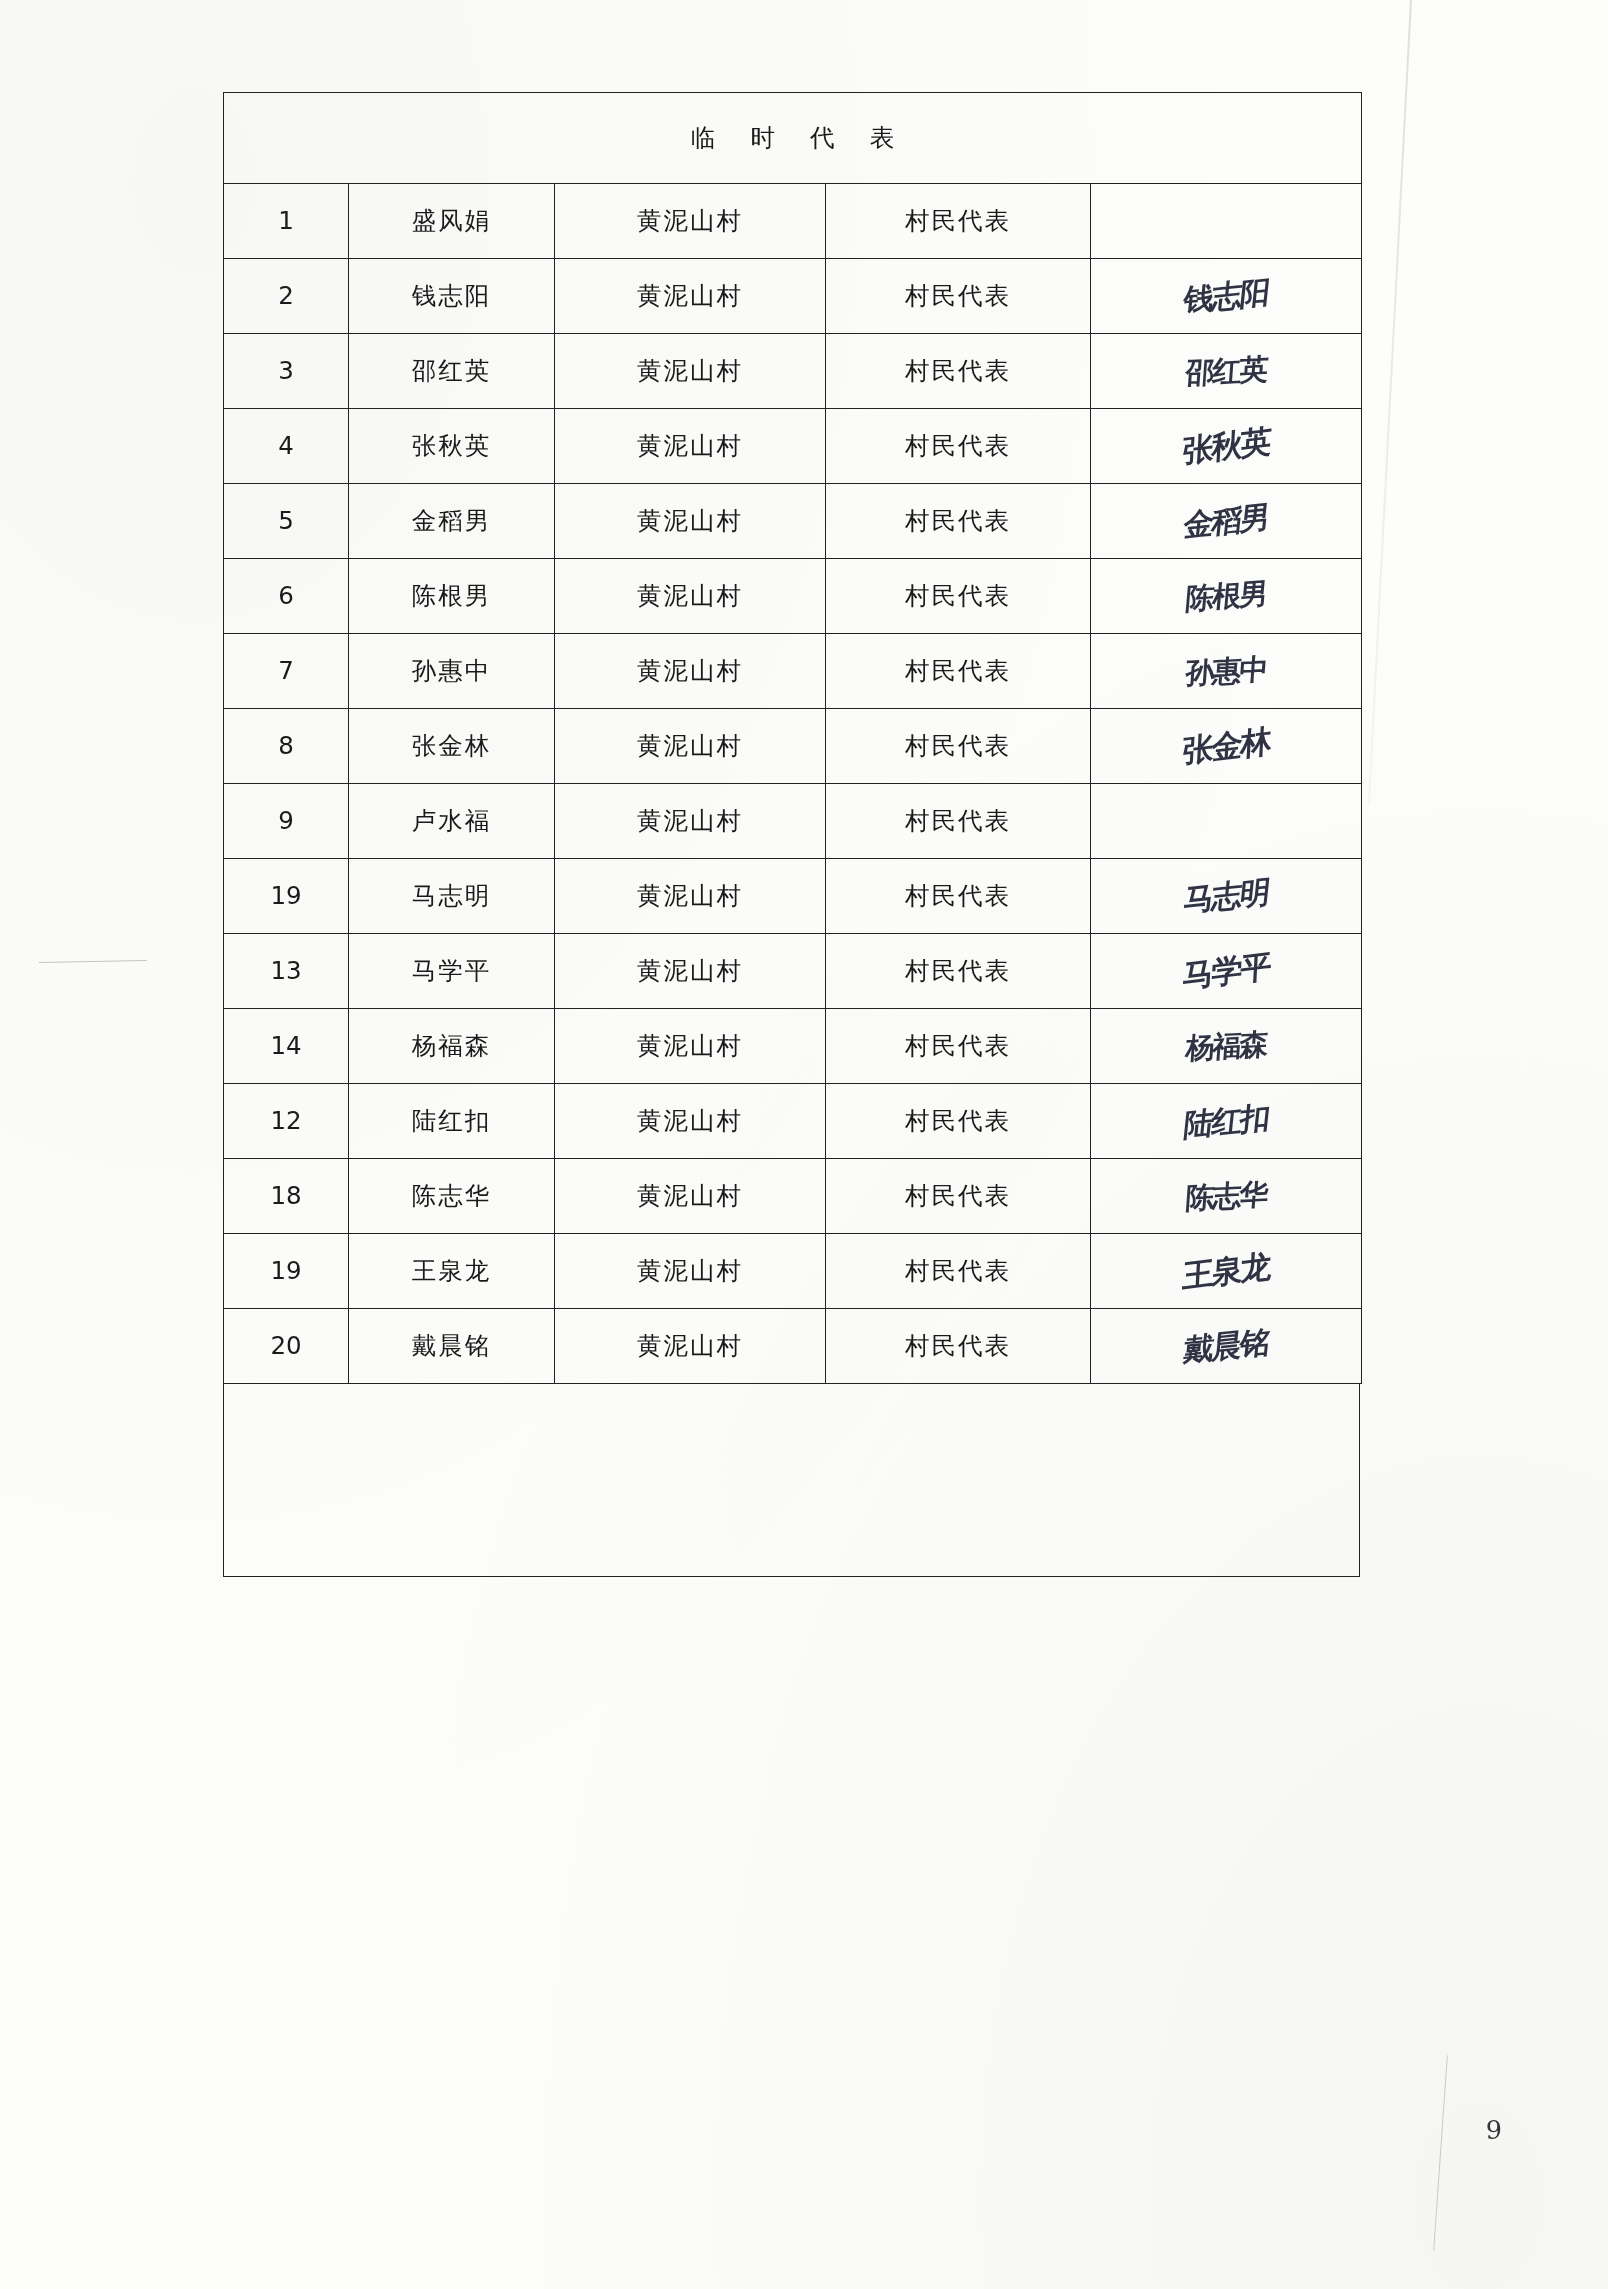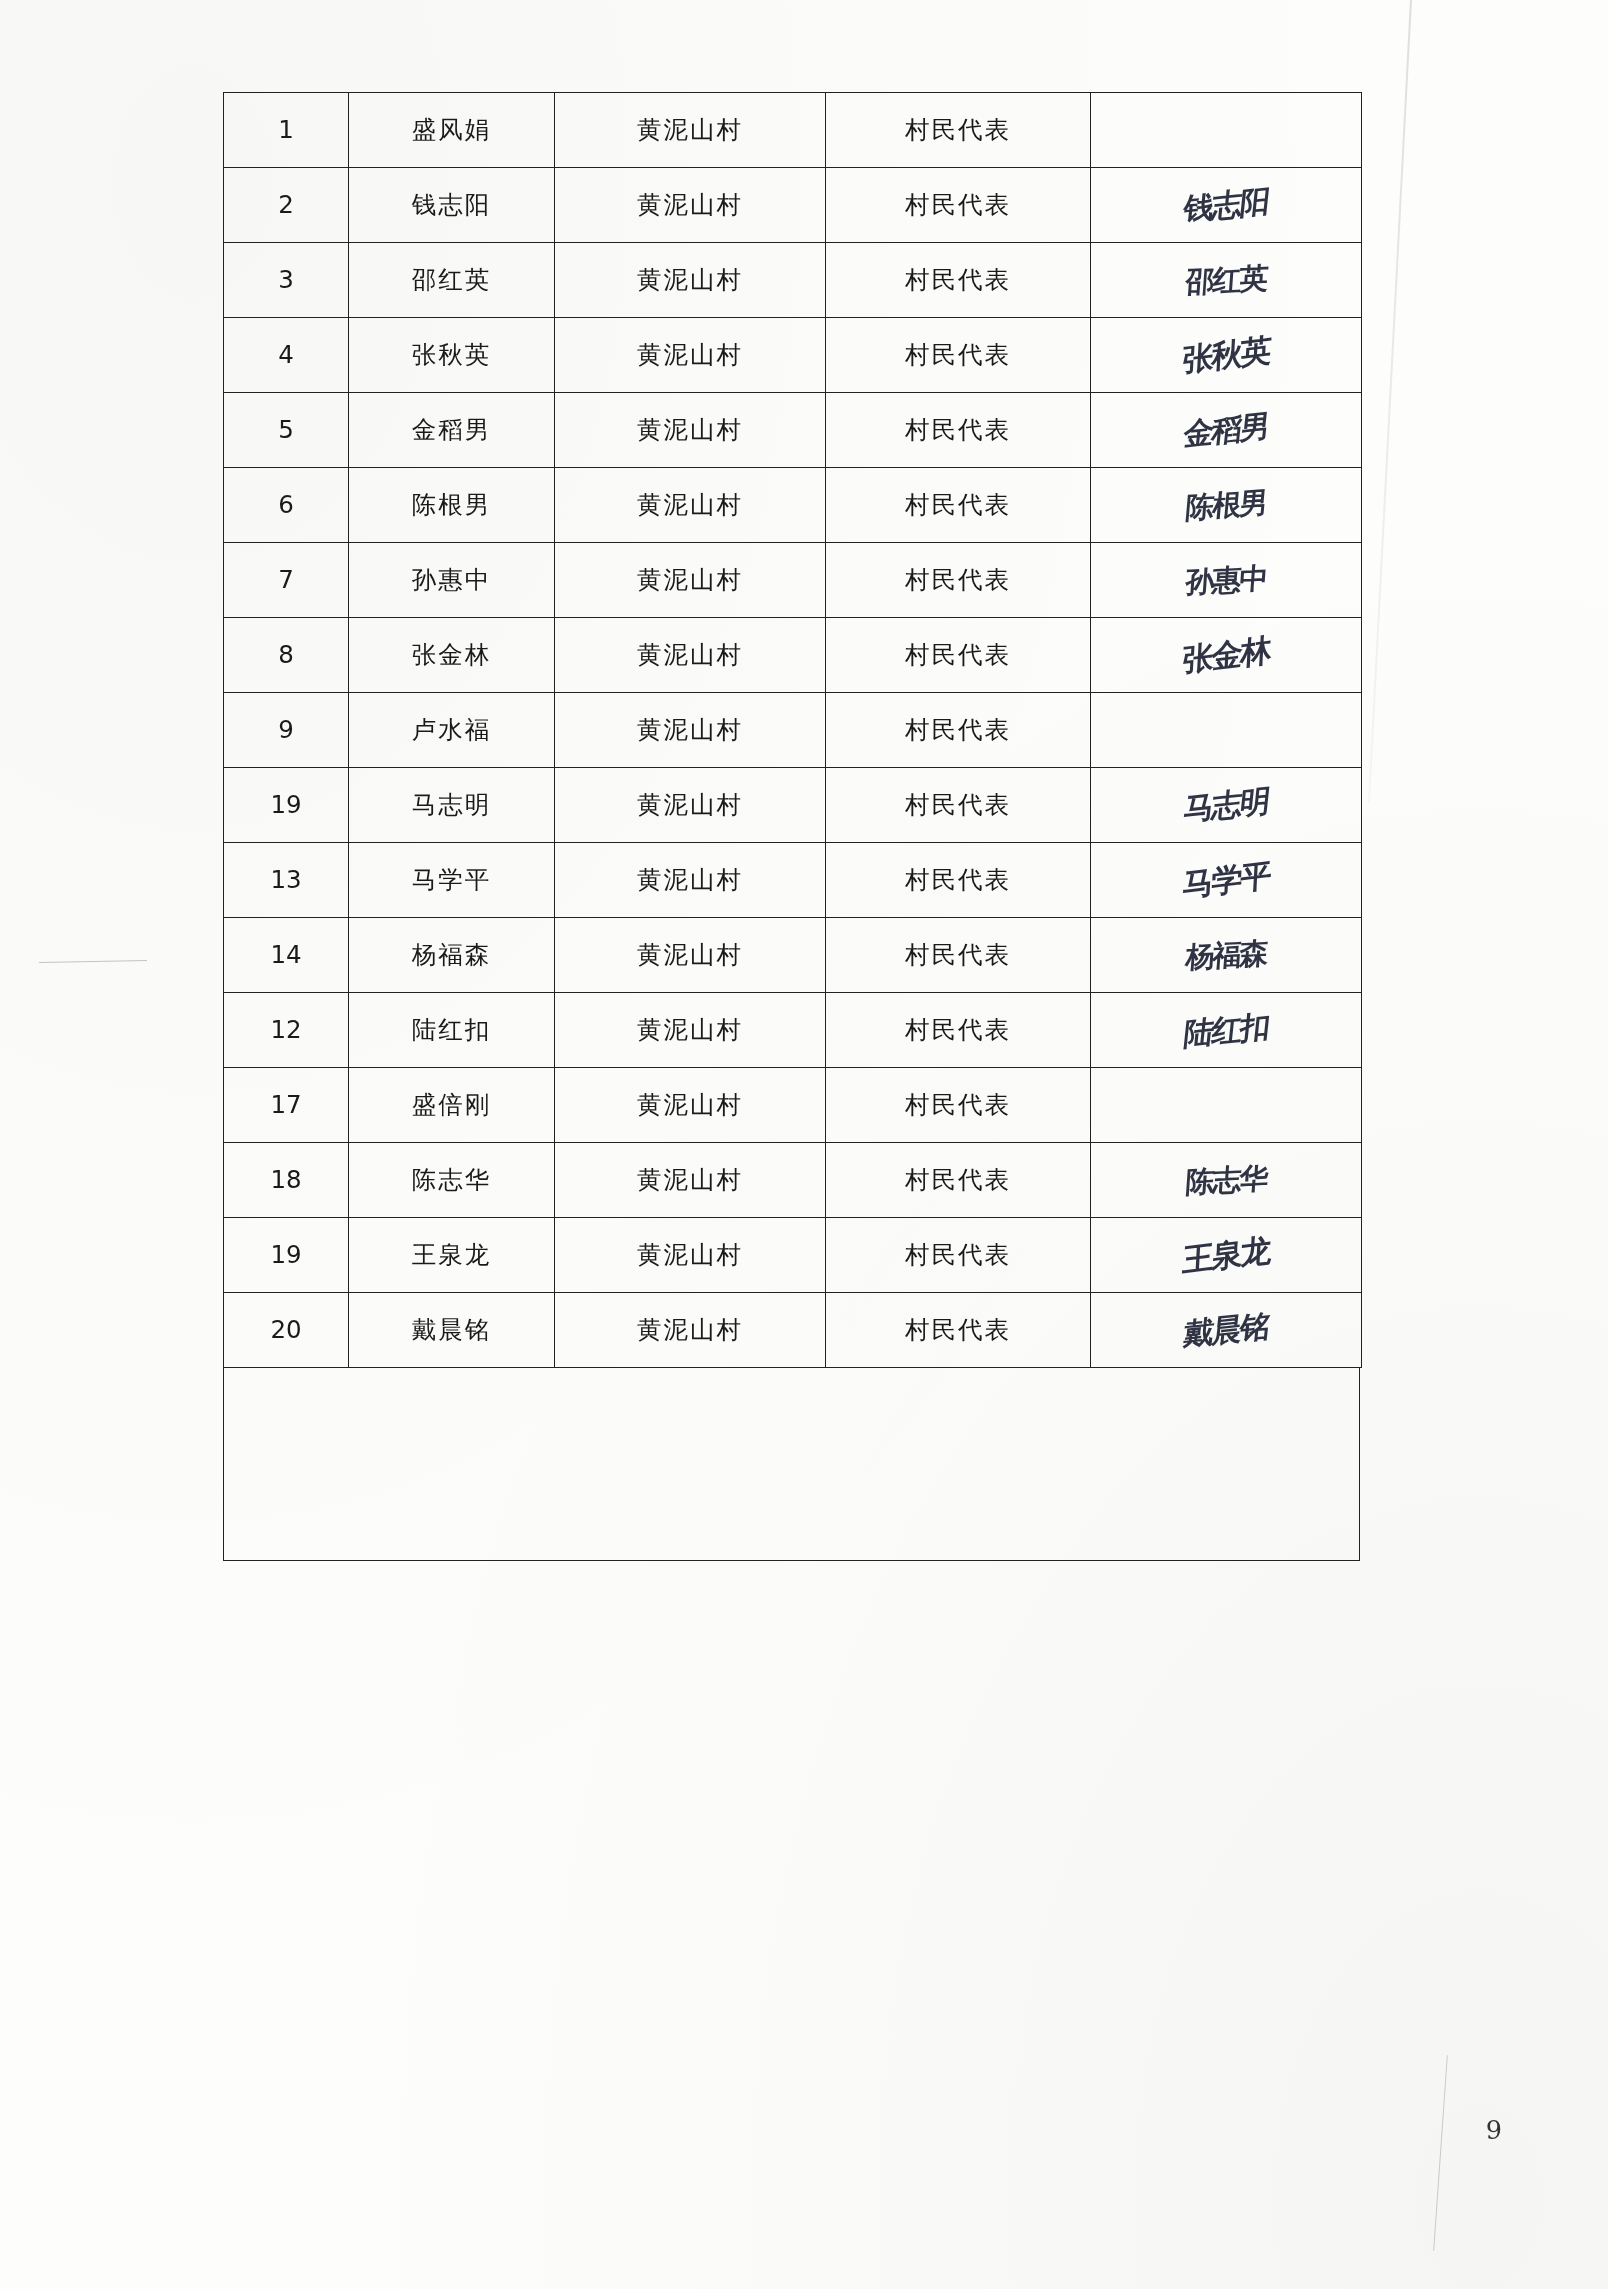--- a/index.html
+++ b/index.html
@@ -160,20 +160,23 @@
   <div class="table-wrap">
     <table class="doc">
       <colgroup>
         <col class="col-idx">
         <col class="col-name">
         <col class="col-unit">
         <col class="col-duty">
         <col class="col-sign">
       </colgroup>
       <tbody>
+        <tr>
+          <td class="title-cell" colspan="5">临 时 代 表</td>
+        </tr>
 
         <tr>
           <td class="idx">1</td>
           <td class="cn">盛风娟</td>
           <td class="cn">黄泥山村</td>
           <td class="cn">村民代表</td>
           <td class="sigcell">
               <span class="sig"></span>
             </td>
         </tr>
@@ -276,29 +279,20 @@
               <span class="sig s3">杨福森</span>
             </td>
         </tr>
         <tr>
           <td class="idx">12</td>
           <td class="cn">陆红扣</td>
           <td class="cn">黄泥山村</td>
           <td class="cn">村民代表</td>
           <td class="sigcell">
               <span class="sig s2">陆红扣</span>
-            </td>
-        </tr>
-        <tr>
-          <td class="idx">17</td>
-          <td class="cn">盛倍刚</td>
-          <td class="cn">黄泥山村</td>
-          <td class="cn">村民代表</td>
-          <td class="sigcell">
-              <span class="sig"></span>
             </td>
         </tr>
         <tr>
           <td class="idx">18</td>
           <td class="cn">陈志华</td>
           <td class="cn">黄泥山村</td>
           <td class="cn">村民代表</td>
           <td class="sigcell">
               <span class="sig s3">陈志华</span>
             </td>

